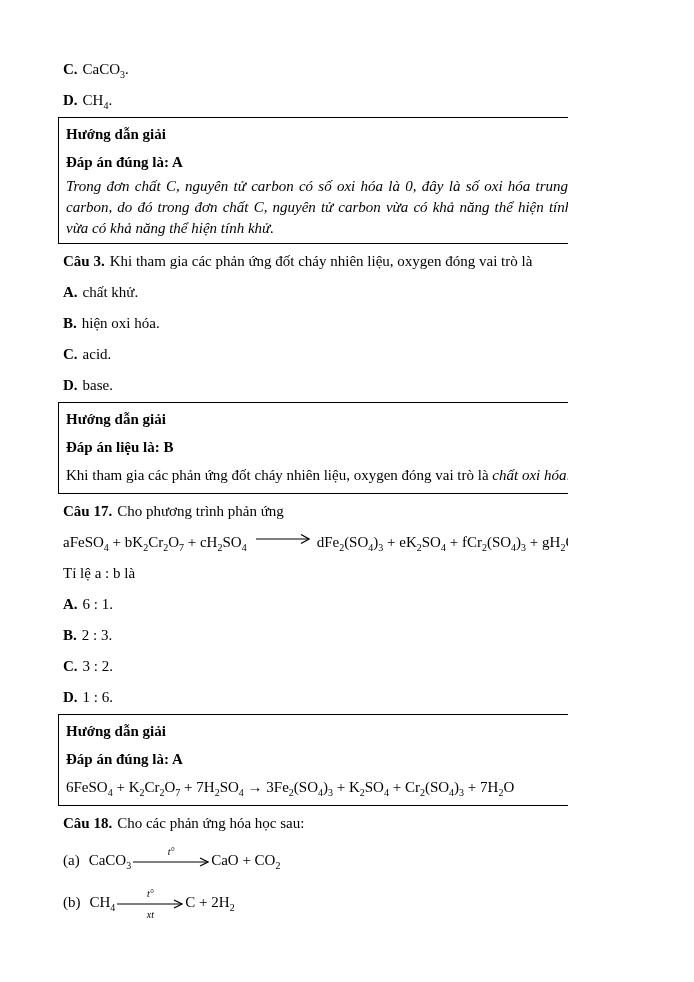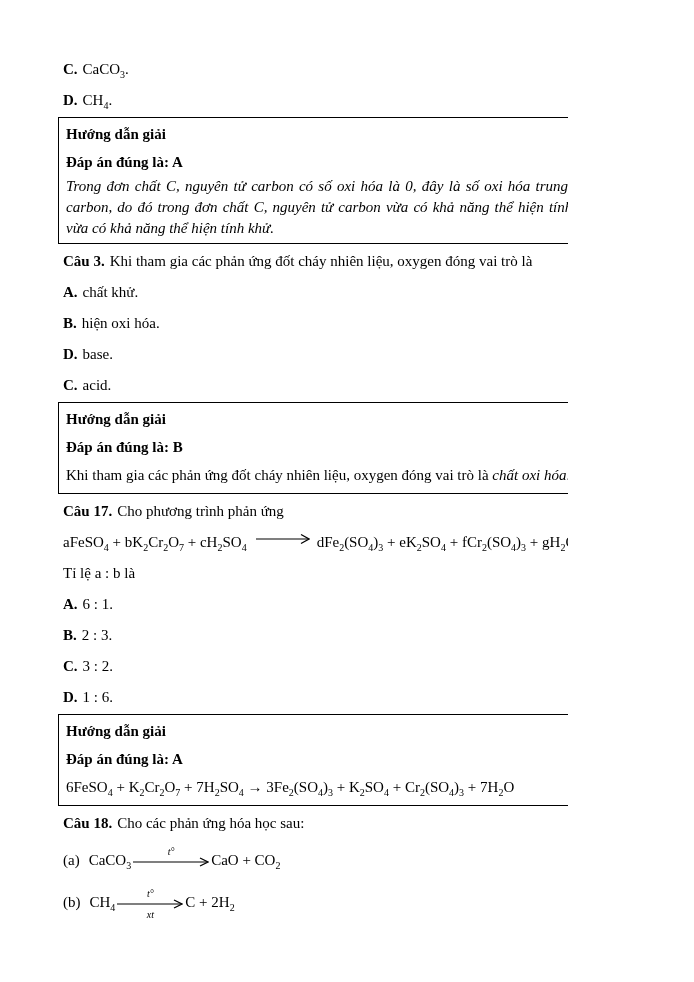--- a/index.html
+++ b/index.html
@@ -65,29 +65,29 @@
     <p class="line">
       <b class="q-num">Câu 3.</b><span>Khi tham gia các phản ứng đốt cháy nhiên liệu, oxygen đóng vai trò là</span>
     </p>
     <p class="line">
       <b class="opt-label">A.</b><span>chất khử.</span>
     </p>
     <p class="line">
       <b class="opt-label">B.</b><span>hiện oxi hóa.</span>
     </p>
     <p class="line">
-      <b class="opt-label">D.</b><span>base.</span>
+      <b class="opt-label">C.</b><span>acid.</span>
     </p>
     <p class="line">
-      <b class="opt-label">C.</b><span>acid.</span>
+      <b class="opt-label">D.</b><span>base.</span>
     </p>
 
     <div class="solution-box">
       <p class="line bold">Hướng dẫn giải</p>
-      <p class="line bold">Đáp án đúng là: B</p>
+      <p class="line bold">Đáp án liệu là: B</p>
       <p class="line nowrap"><span>Khi tham gia các phản ứng đốt cháy nhiên liệu, oxygen đóng vai trò là </span><i>chất oxi hóa</i><span>.</span></p>
     </div>
 
     <p class="line">
       <b class="q-num">Câu 17.</b><span>Cho phương trình phản ứng</span>
     </p>
     <p class="line nowrap">
       <span class="chem">aFeSO<sub>4</sub> + bK<sub>2</sub>Cr<sub>2</sub>O<sub>7</sub> + cH<sub>2</sub>SO<sub>4</sub></span><svg class="arrow eq-arrow" width="54" height="12" viewBox="0 0 54 12">
           <line x1="0" y1="6" x2="52" y2="6"></line>
           <polyline points="45,1.5 53,6 45,10.5"></polyline>

